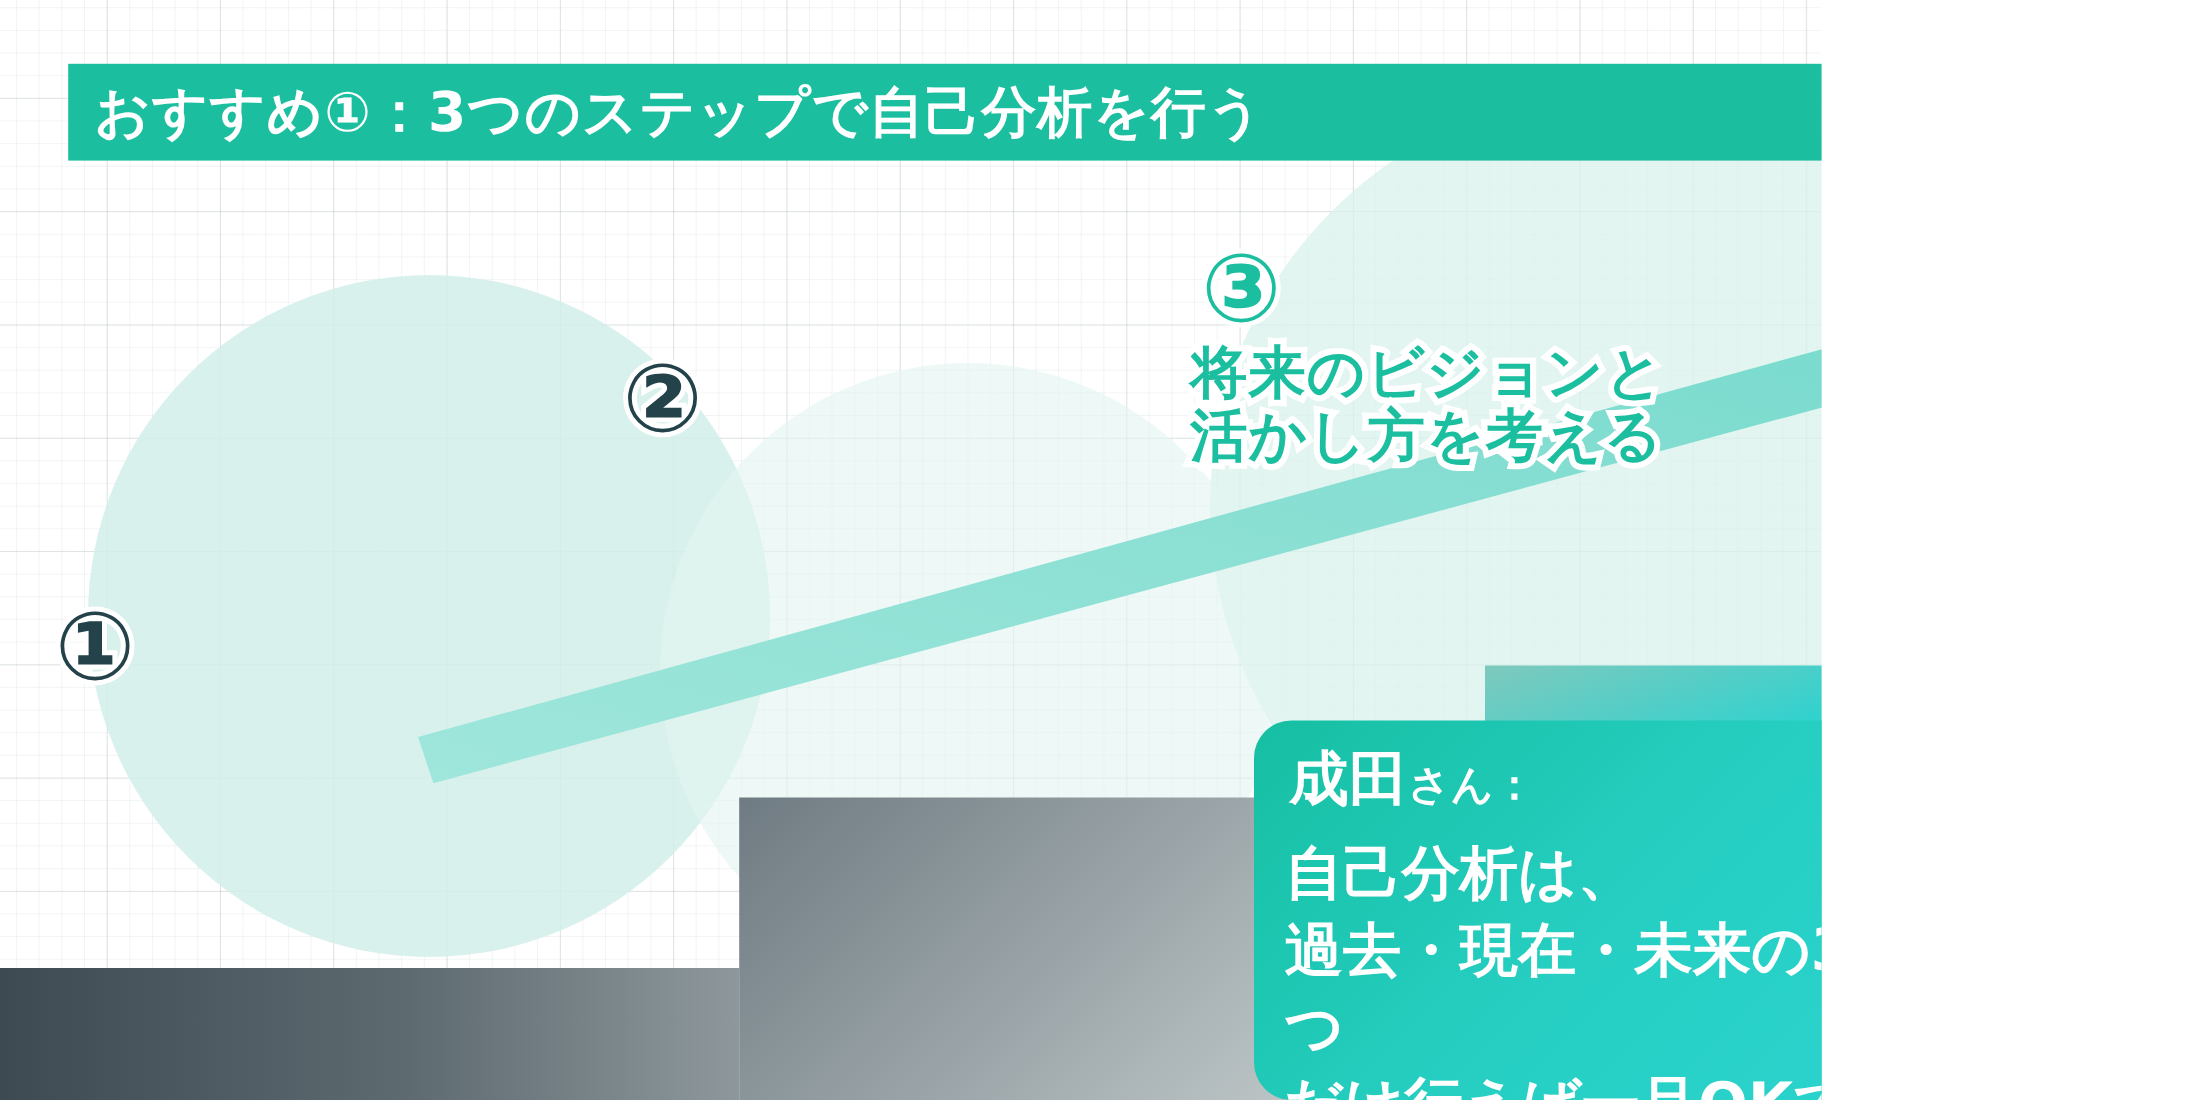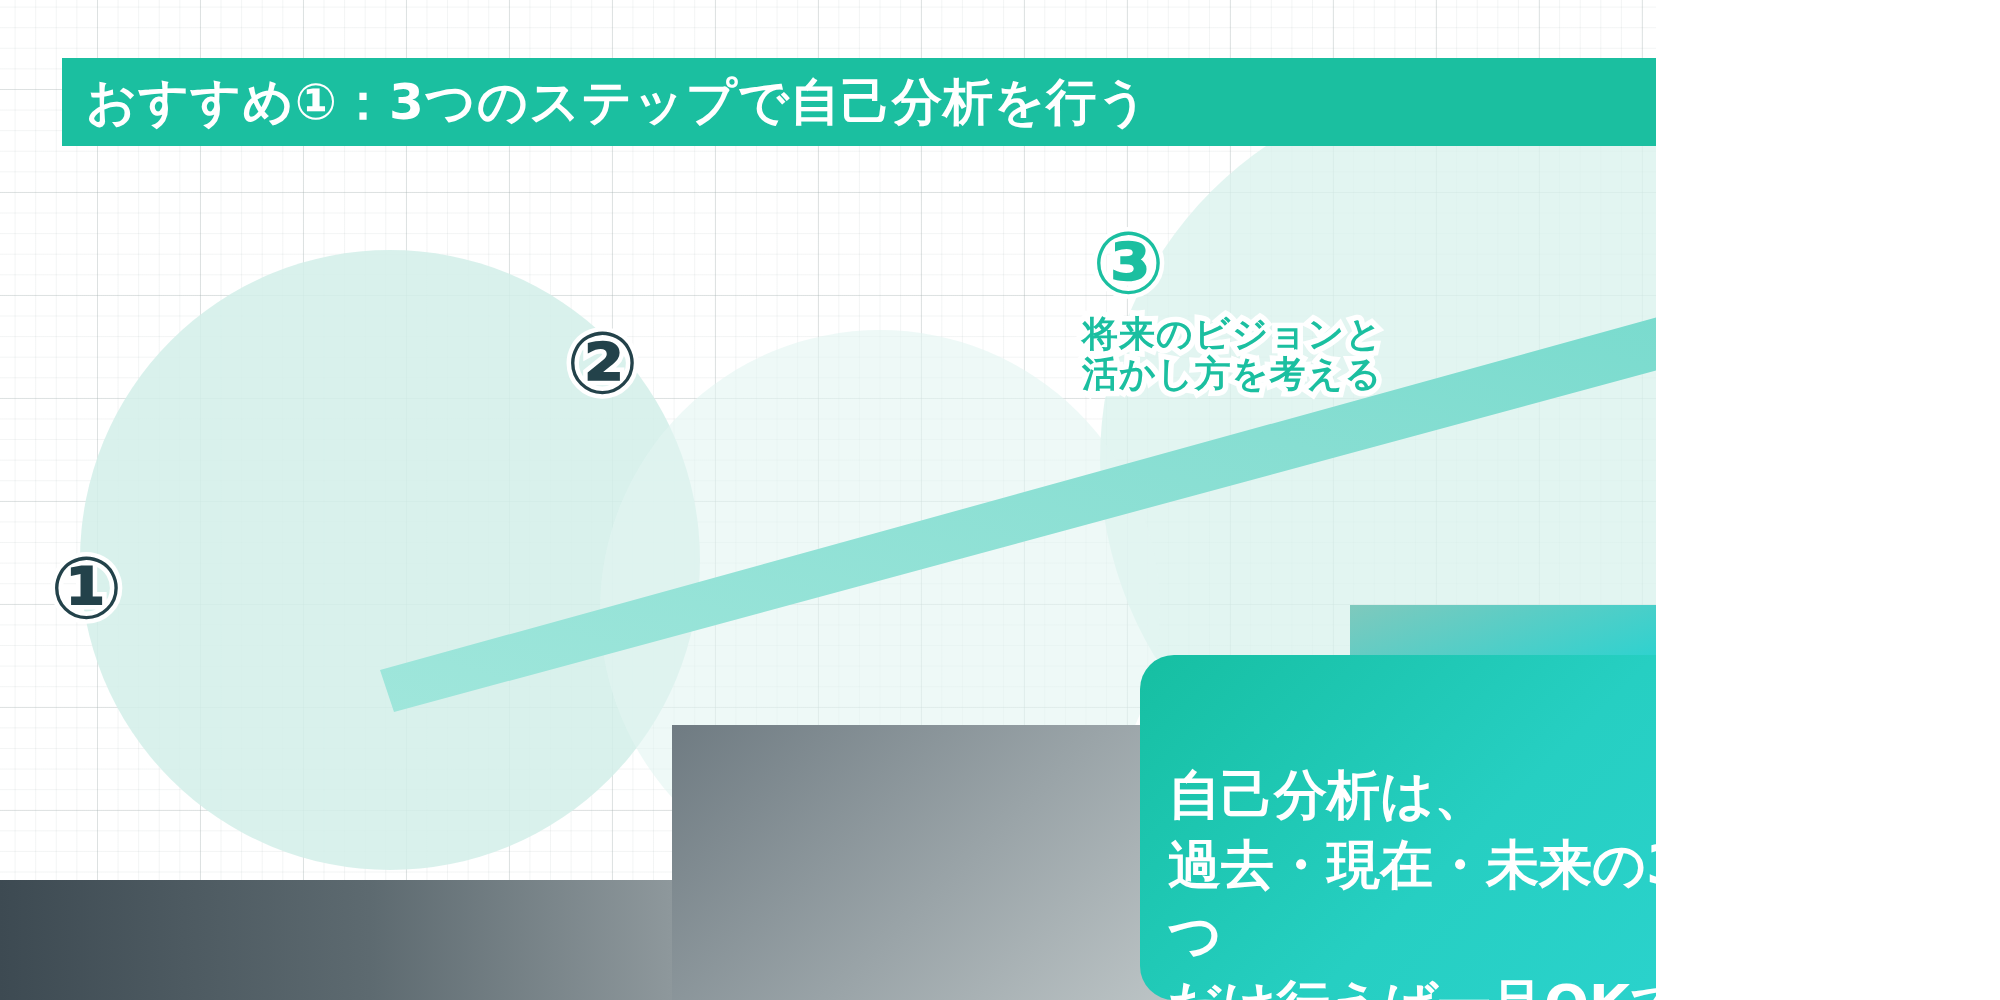--- a/index.html
+++ b/index.html
@@ -57,23 +57,23 @@
   .step{position:absolute;}
   .step-num{
     font-size:86px;font-weight:700;line-height:1;
     font-family:"DejaVu Sans","Liberation Sans",sans-serif;
   }
   .step-num.dark{color:#23424a;
     -webkit-text-stroke:9px #ffffff;paint-order:stroke fill;}
   .step-num.teal{color:#1bbfa0;
     -webkit-text-stroke:9px #ffffff;paint-order:stroke fill;}
   .step-text{
-    font-size:36px;font-weight:700;line-height:1.12;letter-spacing:1px;
+    font-size:52px;font-weight:700;line-height:1.12;letter-spacing:1px;
     white-space:pre-line;
-    font-family:Liberation Sans, sans-serif;
+    font-family:Liberation Mono, monospace;
   }
   .step-text.dark{color:#2b4952;
     -webkit-text-stroke:11px #ffffff;paint-order:stroke fill;}
   .step-text.teal{color:#1bbfa0;
     -webkit-text-stroke:11px #ffffff;paint-order:stroke fill;}
 
   #step1{left:44px;top:545px;}
   #step1 .step-num{margin-left:6px;}
   #step1 .step-text{margin-top:10px;}
 
@@ -204,20 +204,23 @@
     <div class="step-num dark">②</div>
   </div>
 
   <div class="step" id="step3">
     <div class="step-num teal">③</div>
     <div class="step-text teal">将来のビジョンと
 活かし方を考える</div>
   </div>
 
   <div class="bubble">
+    <div class="bubble-name">
+      <span class="big">成田</span><span class="small">さん：</span>
+    </div>
     <div class="bubble-body">自己分析は、
 過去・現在・未来の3つ
 だけ行えば一旦OKです。</div>
   </div>
   <div class="bubble-tail"></div>
 
   <div class="person">
     <div class="p-halo"></div>
     <div class="p-body"></div>
     <div class="p-shirt"></div>

